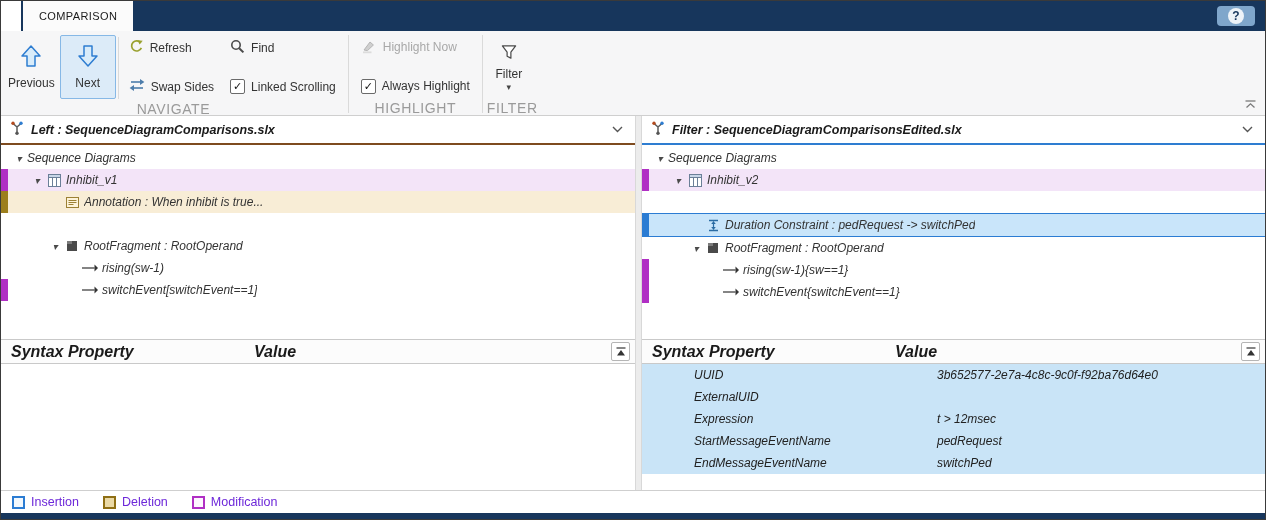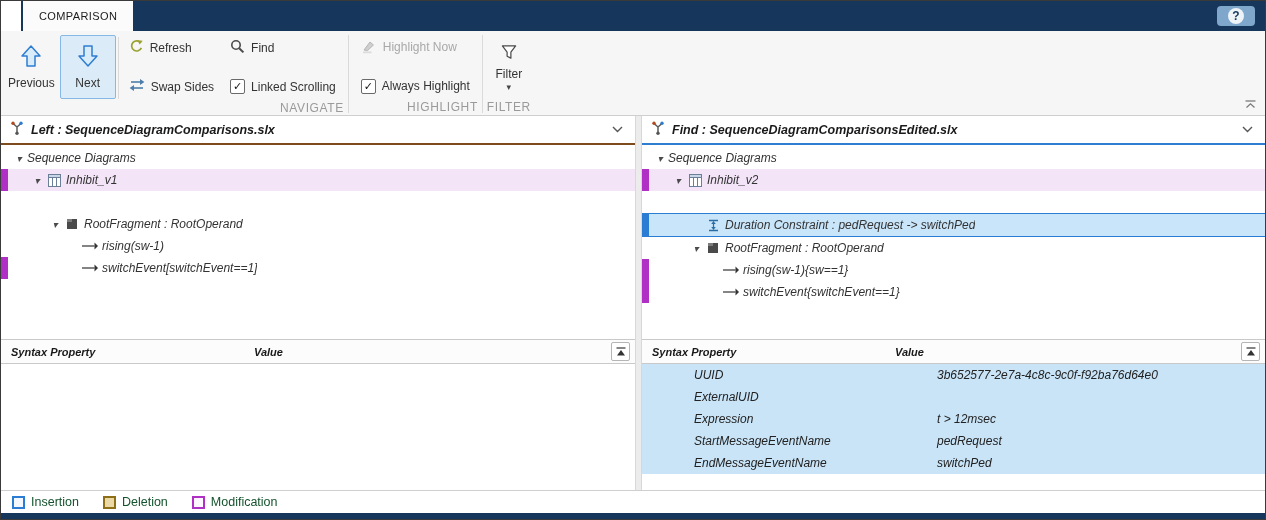--- a/index.html
+++ b/index.html
@@ -8,21 +8,21 @@
   
   .titlebar{height:30px;background:#17365C;display:flex;align-items:stretch;flex:none;margin-left:20px;}
   .tab{background:#fbfbfb;color:#1a1a1a;font-size:11px;letter-spacing:.4px;display:flex;align-items:center;padding:0 16px;margin-left:2px;}
   .help-btn{margin-left:auto;align-self:center;margin-right:10px;width:38px;height:20px;background:#7FA6CB;border-radius:4px;display:flex;align-items:center;justify-content:center;cursor:pointer;}
   .help-circle{width:16px;height:16px;border-radius:50%;background:#eef3f8;color:#17365C;font-weight:bold;font-size:12px;display:flex;align-items:center;justify-content:center;}
 
   
   .toolstrip{height:84px;background:#f6f6f7;border-bottom:1px solid #cfcfcf;display:flex;flex:none;position:relative;}
   .ts-group{display:flex;flex-direction:column;padding:2px 2px 0 2px;}
   .ts-content{flex:1;display:flex;align-items:center;}
-  .ts-label{height:15px;font-size:12px;color:#9a9a9a;text-align:right;letter-spacing:.6px;}
+  .ts-label{height:15px;font-size:14px;color:#9a9a9a;text-align:center;letter-spacing:.6px;}
   .ts-divider{width:1px;background:#dadada;margin:4px 2px 2px 2px;}
   .big-btn{display:flex;flex-direction:column;align-items:center;justify-content:center;min-width:46px;height:62px;gap:5px;font-size:12px;color:#333;border:1px solid transparent;border-radius:2px;padding:0 4px;cursor:pointer;}
   .big-btn.selected{background:#dcebf8;border-color:#86b8e6;}
   .ts-col{display:flex;flex-direction:column;justify-content:center;height:62px;gap:16px;margin:0 4px;}
   .small-btn{display:flex;align-items:center;gap:6px;font-size:12px;color:#333;height:23px;padding:0 4px;cursor:pointer;white-space:nowrap;}
   .small-btn.disabled{color:#a8a8a8;cursor:default;}
   .checkbox{width:13px;height:13px;border:1px solid #6a6a6a;background:#fff;border-radius:2px;display:flex;align-items:center;justify-content:center;font-size:11px;line-height:11px;color:#111;flex:none;}
   .filter-btn{display:flex;flex-direction:column;align-items:center;justify-content:center;width:44px;height:62px;gap:3px;font-size:12px;color:#333;cursor:pointer;}
   .dd-arrow{font-size:9px;color:#444;line-height:6px;}
   .ts-collapse{position:absolute;right:9px;bottom:6px;cursor:pointer;display:flex;}
@@ -46,30 +46,30 @@
   .bar-insertion{background:#2B7CD3;}
   .hl-modification{background:#F3E4F8;}
   .hl-deletion{background:#F8EDD6;}
   .hl-insertion-selected{background:#C9E5FA;border-top:1px solid #2B7CD3;border-bottom:1px solid #2B7CD3;}
   .indent{flex:none;height:1px;}
   .toggle{width:16px;flex:none;text-align:center;color:#4a4a4a;font-size:10px;cursor:pointer;}
   .tree-icon{width:18px;flex:none;display:flex;justify-content:center;align-items:center;margin-right:3px;}
   .tree-label{overflow:hidden;text-overflow:ellipsis;}
 
   
-  .prop-header{height:23px;flex:none;border-top:1px solid #c9c9c9;border-bottom:1px solid #c9c9c9;background:#fcfcfc;display:flex;align-items:center;font-weight:bold;font-size:11px;color:#1a1a1a;padding:0 5px 0 10px;}
+  .prop-header{height:23px;flex:none;border-top:1px solid #c9c9c9;border-bottom:1px solid #c9c9c9;background:#fcfcfc;display:flex;align-items:center;font-weight:bold;font-size:16px;color:#1a1a1a;padding:0 5px 0 10px;}
   .prop-col1{width:243px;flex:none;}
   .collapse-box{margin-left:auto;width:17px;height:17px;border:1px solid #b5b5b5;border-radius:2px;background:#fff;display:flex;align-items:center;justify-content:center;cursor:pointer;}
   .prop-rows{height:126px;flex:none;background:#fff;overflow:hidden;}
   .prop-row{height:22px;display:flex;align-items:center;font-size:12px;color:#222;padding:0 5px 0 10px;white-space:nowrap;}
   .prop-row.hl{background:#C9E4F7;}
   .prop-name{width:243px;flex:none;margin-left:42px;}
 
   
-  .legend{height:22px;flex:none;display:flex;align-items:center;gap:24px;padding:0 11px;border-top:1px solid #cfcfcf;background:#fff;font-size:12.5px;color:#14532d;}
+  .legend{height:22px;flex:none;display:flex;align-items:center;gap:24px;padding:0 11px;border-top:1px solid #cfcfcf;background:#fff;font-size:12.5px;color:#6d28d9;}
   .legend-item{display:flex;align-items:center;gap:6px;}
   .legend-swatch{width:9px;height:9px;border:2px solid;flex:none;}
   .sw-insertion{border-color:#2B7CD3;background:#f2f8fd;}
   .sw-deletion{border-color:#8F6F15;background:#EAD9A6;}
   .sw-modification{border-color:#B02FC4;background:#fdf6fe;}
   .bottombar{height:6px;flex:none;background:#17365C;}
 </style>
 </head>
 <body>
 
@@ -226,20 +226,34 @@
             <span class="tree-icon">
               <svg width="13" height="13" viewBox="0 0 13 13">
                 <rect x="0.5" y="0.5" width="12" height="12" fill="#fff" stroke="#6b7f98"></rect>
                 <rect x="0.5" y="0.5" width="12" height="3" fill="#c8d6e8" stroke="#6b7f98"></rect>
                 <line x1="4.5" y1="3.5" x2="4.5" y2="12.5" stroke="#6b7f98"></line>
                 <line x1="8.5" y1="3.5" x2="8.5" y2="12.5" stroke="#6b7f98"></line>
               </svg>
             </span>
             <span class="tree-label">Inhibit_v1</span>
           </div>
+          <div class="tree-row hl-deletion">
+            <span class="edge-bar bar-deletion"></span>
+            <span class="indent" style="width: 46px;"></span>
+            <span class="toggle"></span>
+            <span class="tree-icon">
+              <svg width="13" height="13" viewBox="0 0 13 13">
+                <rect x="0.5" y="1.5" width="12" height="10" fill="#fdf3d9" stroke="#9c8135"></rect>
+                <line x1="2.5" y1="4.5" x2="10.5" y2="4.5" stroke="#9c8135"></line>
+                <line x1="2.5" y1="6.5" x2="10.5" y2="6.5" stroke="#9c8135"></line>
+                <line x1="2.5" y1="8.5" x2="7.5" y2="8.5" stroke="#9c8135"></line>
+              </svg>
+            </span>
+            <span class="tree-label">Annotation : When inhibit is true...</span>
+          </div>
           <div class="tree-row"></div>
           <div class="tree-row">
             <span class="indent" style="width: 46px;"></span>
             <span class="toggle">▾</span>
             <span class="tree-icon">
               <svg width="12" height="12" viewBox="0 0 12 12">
                 <rect x="1" y="1" width="10" height="10" fill="#4a4a4a"></rect>
                 <rect x="1" y="1" width="5" height="3" fill="#7c7c7c"></rect>
               </svg>
             </span>
@@ -287,21 +301,21 @@
     <div class="pane pane-right">
       <div class="pane-header">
         <span>
           <svg width="14" height="14" viewBox="0 0 14 14">
               <path d="M7 12.5 V6 M7 6 L3 2.5 M7 6 L11 2.5" stroke="#5a5a5a" stroke-width="1.5" fill="none"></path>
               <circle cx="3" cy="2.3" r="1.7" fill="#b34a1e"></circle>
               <circle cx="11" cy="2.3" r="1.7" fill="#2e7dd1"></circle>
               <circle cx="7" cy="12.3" r="1.7" fill="#555"></circle>
             </svg>
         </span>
-        <span class="pane-title">Find : SequenceDiagramComparisonsEdited.slx</span>
+        <span class="pane-title">Filter : SequenceDiagramComparisonsEdited.slx</span>
         <span class="pane-chevron">
           <svg width="11" height="7" viewBox="0 0 11 7">
               <polyline points="1,1 5.5,5.5 10,1" fill="none" stroke="#555" stroke-width="1.4"></polyline>
             </svg>
         </span>
       </div>
       <div class="tree">
           <div class="tree-row">
             <span class="indent" style="width: 10px;"></span>
             <span class="toggle">▾</span>

